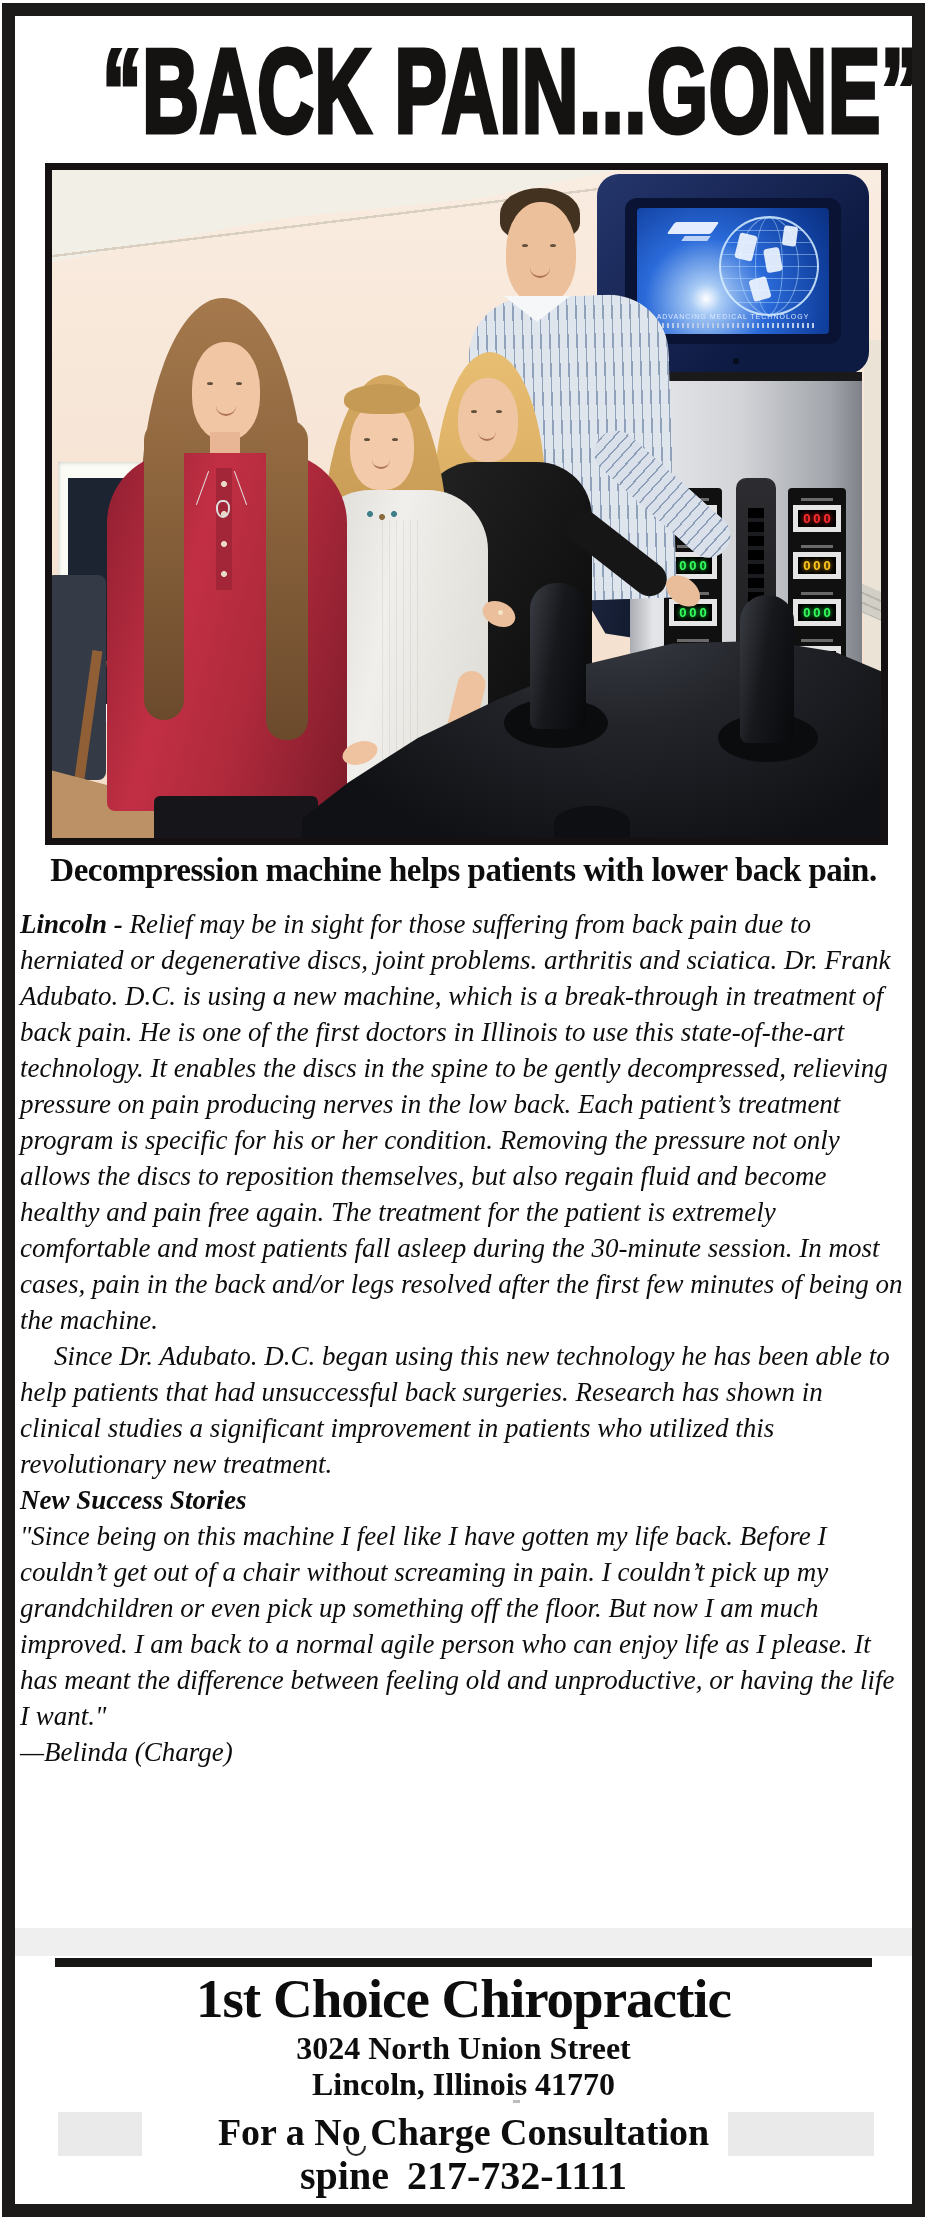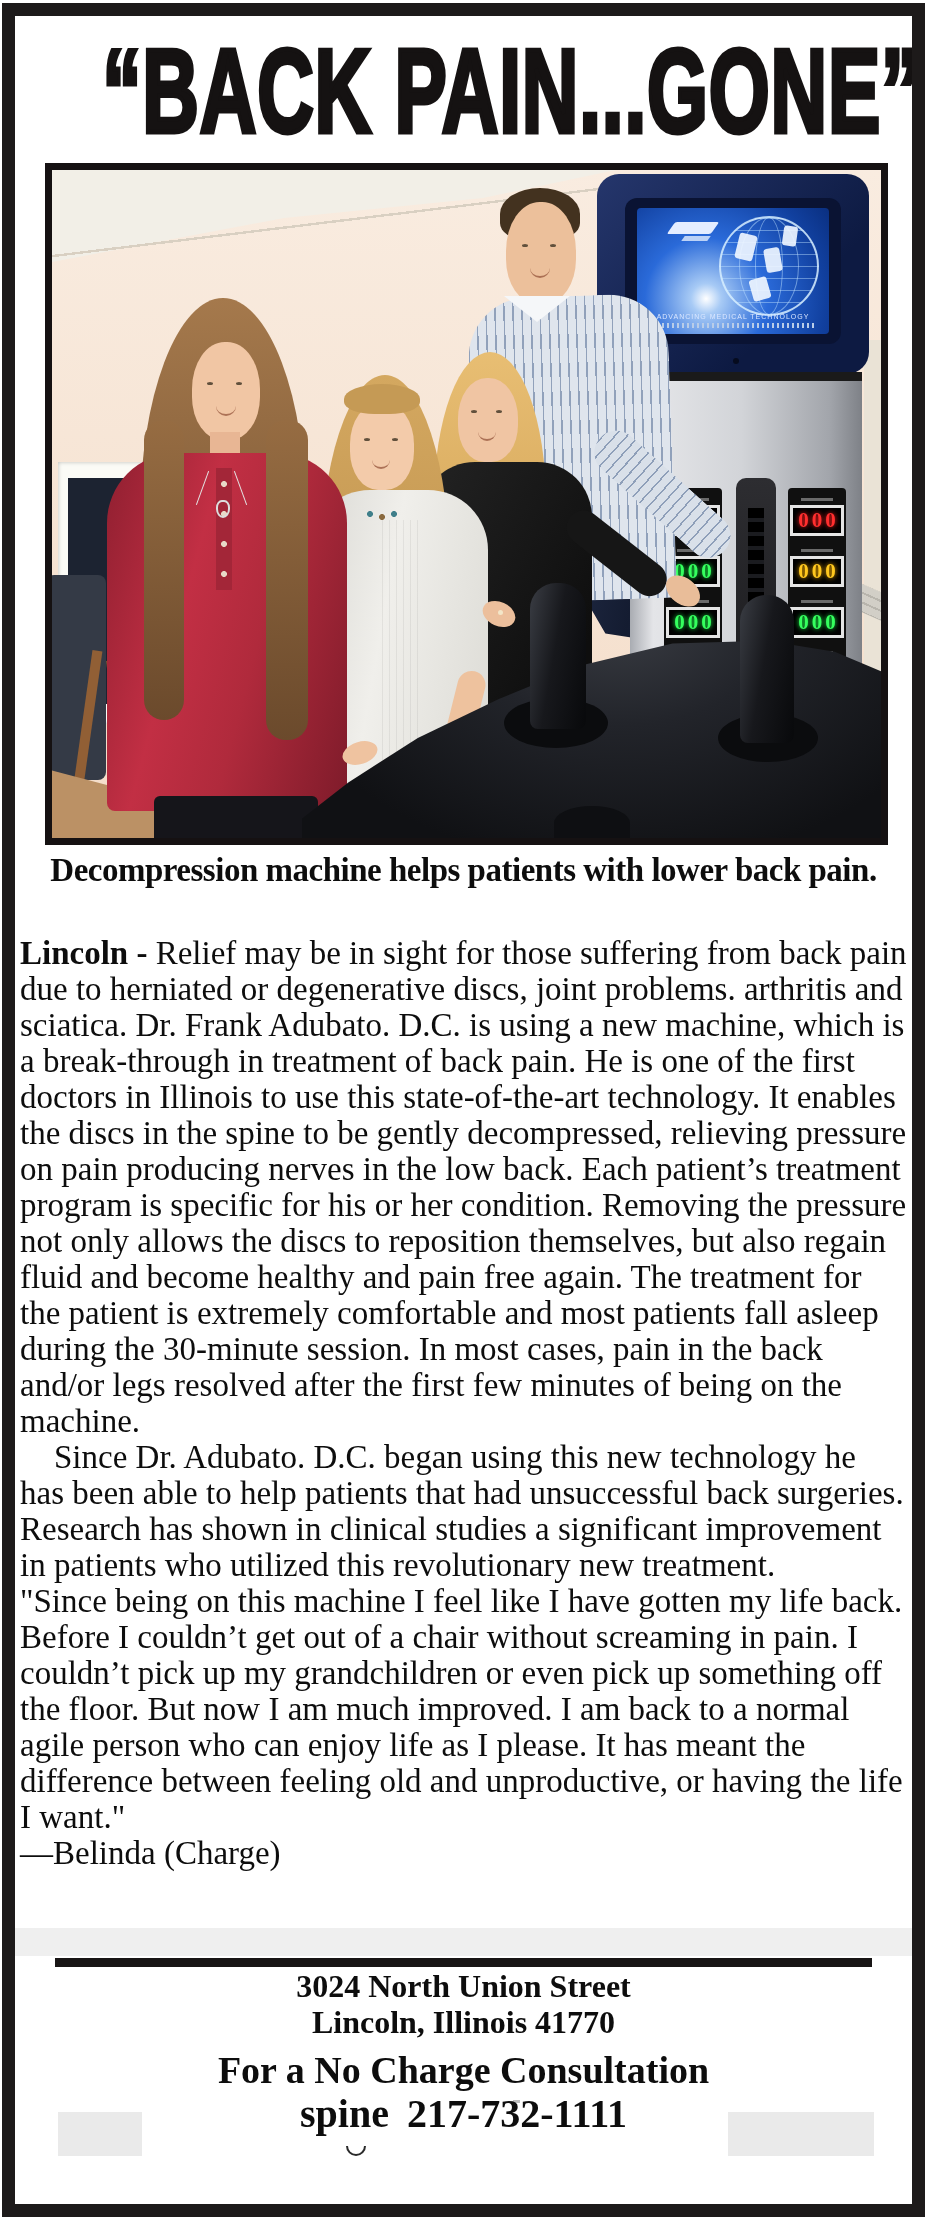--- a/index.html
+++ b/index.html
@@ -66,22 +66,22 @@
 
   .cabinet{left:578px;top:202px;width:232px;height:466px;z-index:4;
            background:linear-gradient(90deg,#a9acb2 0,#e4e5e8 10%,#d2d4d8 48%,#a2a5ab 86%,#7e8187 100%);}
   .cabinet-top{left:0;top:0;width:100%;height:9px;background:#1a1a1a;}
   .led-panel{width:58px;background:#101010;border-radius:4px;z-index:5;padding:10px 0 8px 0;box-sizing:border-box;
              display:flex;flex-direction:column;align-items:center;gap:13px;}
   .led-panel-left{left:612px;top:318px;height:338px;}
   .led-panel-right{left:736px;top:318px;height:338px;}
   .led-module{position:static;display:flex;flex-direction:column;align-items:center;gap:4px;}
   .led-label{position:static;width:32px;height:3px;background:#6a6a6a;}
-  .led-digits{position:static;font-family:Liberation Serif, serif;font-weight:bold;font-size:21px;
-              letter-spacing:3px;background:#000;border:3px solid #e5e5e5;padding:2px 2px 2px 5px;line-height:1;}
+  .led-digits{position:static;font-family:Liberation Sans, sans-serif;font-weight:bold;font-size:13px;
+              letter-spacing:3px;background:#000;border:5px solid #e5e5e5;padding:2px 2px 2px 5px;line-height:1;}
   .led-green{color:#35ff5e;text-shadow:0 0 5px #1eff4e;}
   .led-red{color:#ff2e2e;text-shadow:0 0 5px #ff2020;}
   .led-amber{color:#ffc81e;text-shadow:0 0 5px #ffb400;}
   .strap-column{left:684px;top:308px;width:40px;height:360px;background:linear-gradient(#2d2d31,#0f0f11);border-radius:10px 10px 0 0;z-index:5;}
   .strap-slot{left:12px;top:30px;width:16px;height:300px;background:repeating-linear-gradient(#000 0 10px,#1b1c20 10px 14px);}
   .buckle{left:8px;top:150px;width:18px;height:18px;border:3px solid #cfcfcf;border-radius:50%;background:transparent;}
   .buckle-stem{left:17px;top:172px;width:4px;height:26px;background:#bfbfbf;}
 
   
   .person{z-index:6;}
@@ -141,21 +141,21 @@
   .pc2{left:666px;top:544px;width:100px;height:48px;}
   .table-post{border-radius:26px 26px 8px 8px;z-index:12;
       background:linear-gradient(100deg,#3a3d44 0,#17181c 45%,#08090b 100%);}
   .tp1{left:478px;top:413px;width:56px;height:146px;}
   .tp2{left:688px;top:425px;width:54px;height:148px;}
   .front-knob{left:502px;top:636px;width:76px;height:34px;background:#0e0f12;border-radius:50% 50% 0 0;z-index:12;}
 
   
   .caption{position:absolute;left:0;top:851px;width:927px;text-align:center;font-weight:bold;font-size:34px;
            letter-spacing:-0.5px;transform:scaleX(.97);}
-  .article{position:absolute;left:20px;top:935px;width:887px;font-size:33px;line-height:36px;}
+  .article{position:absolute;left:20px;top:906px;width:887px;font-size:27px;line-height:36px;font-style:italic;}
   .article p{margin:0;}
   .dateline{font-weight:bold;}
   .section-heading{font-weight:bold;margin-top:32px;}
   .indent-first{text-indent:34px;}
   .attribution{margin:0;}
 
   
   .footer-band{position:absolute;left:15px;right:15px;top:1928px;height:28px;background:#efefef;}
   .footer-rule{position:absolute;left:55px;right:55px;top:1958px;height:9px;background:#181515;}
   .footer{position:absolute;left:0;top:1968px;width:927px;text-align:center;font-weight:bold;}
@@ -338,29 +338,31 @@
   <div class="c-hand person"></div>
   <div class="c-ring person"></div>
   <div class="d-hand person"></div>
 </div>
 
 <div class="caption">Decompression machine helps patients with lower back pain.</div>
 
 <div class="article">
   <p><span class="dateline">Lincoln -</span> <span>Relief may be in sight for those suffering from back pain due to herniated or degenerative discs, joint problems. arthritis and sciatica. Dr. Frank Adubato. D.C. is using a new machine, which is a break-through in treatment of back pain. He is one of the first doctors in Illinois to use this state-of-the-art technology. It enables the discs in the spine to be gently decompressed, relieving pressure on pain producing nerves in the low back. Each patient’s treatment program is specific for his or her condition. Removing the pressure not only allows the discs to reposition themselves, but also regain fluid and become healthy and pain free again. The treatment for the patient is extremely comfortable and most patients fall asleep during the 30-minute session. In most cases, pain in the back and/or legs resolved after the first few minutes of being on the machine.</span></p>
   <p class="indent-first">Since Dr. Adubato. D.C. began using this new technology he has been able to help patients that had unsuccessful back surgeries. Research has shown in clinical studies a significant improvement in patients who utilized this revolutionary new treatment.</p>
+  <p class="section-heading">New Success Stories</p>
   <p>"Since being on this machine I feel like I have gotten my life back. Before I couldn’t get out of a chair without screaming in pain. I couldn’t pick up my grandchildren or even pick up something off the floor. But now I am much improved. I am back to a normal agile person who can enjoy life as I please. It has meant the difference between feeling old and unproductive, or having the life I want."</p>
   <p class="attribution">—Belinda (Charge)</p>
 </div>
 
 <div class="footer-band"></div>
 <div class="footer-rule"></div>
 <div class="cta-artifact left"></div>
 <div class="cta-artifact right"></div>
 <div class="breve-artifact"></div>
 <div class="dot-artifact"></div>
 
 <div class="footer">
+  <div class="business-name">1st Choice Chiropractic</div>
   <div class="address-line">3024 North Union Street</div>
   <div class="address-line">Lincoln, Illinois 41770</div>
   <div class="cta-line">For a No Charge Consultation</div>
   <div class="phone-line"><span>spine</span><span class="gap"></span><span>217-732-1111</span></div>
 </div>
 
 </body></html>

